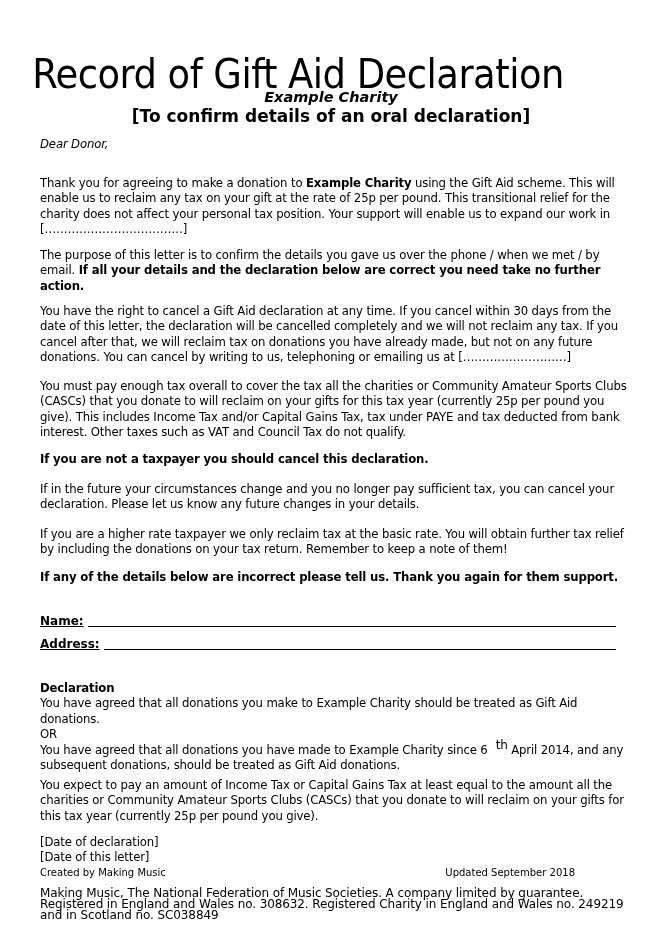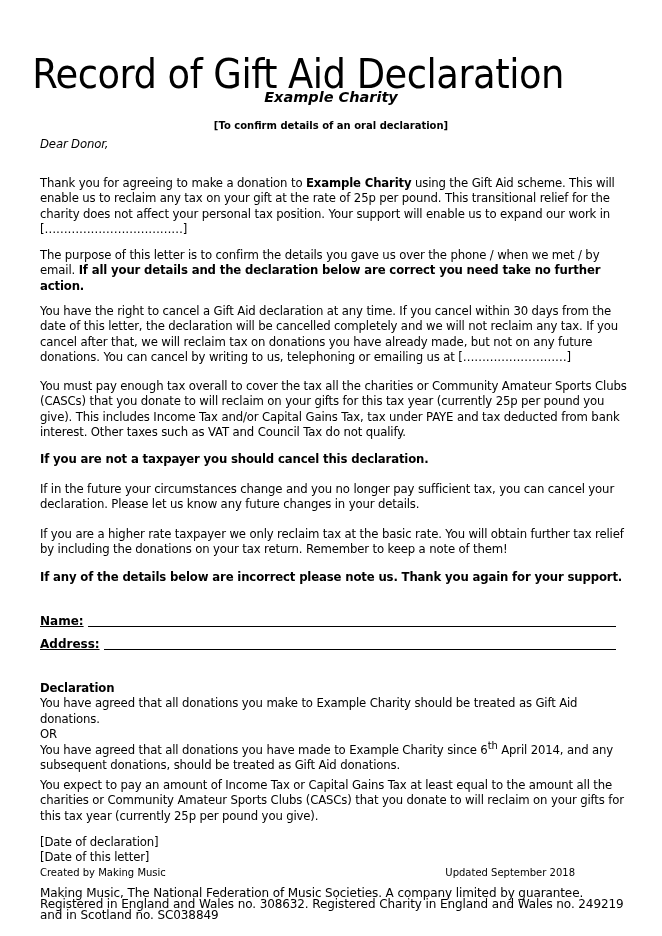--- a/index.html
+++ b/index.html
@@ -13,37 +13,37 @@
       text-align: center; font-size: 41px; line-height: 50px;
       font-family: "DejaVu Sans Condensed", "DejaVu Sans", sans-serif;
       font-stretch: condensed; letter-spacing: -0.5px; margin-top: 9px;
     }
     .subtitle {
       position: absolute; left: 0; width: 662px; top: 88px;
       text-align: center; font-size: 14.5px; font-weight: bold; font-style: italic; line-height: 19px;
     }
     .subtitle2 {
       position: absolute; left: 0; width: 662px; top: 106px;
-      text-align: center; font-size: 10px; font-weight: bold; line-height: 20px; margin-top: 10px;
+      text-align: center; font-size: 17px; font-weight: bold; line-height: 20px;
     }
     .body {
       position: absolute; left: 40px; width: 590px;
       font-size: 11.7px; line-height: 15.4px; letter-spacing: -0.15px;
     }
     .body p { margin: 0; }
     .b { font-weight: bold; }
     .field-line {
       position: absolute; left: 40px; width: 576px; font-size: 12px; line-height: 16px;
       display: flex; align-items: flex-end; text-decoration: underline;
     }
     .field-label { font-weight: bold; white-space: nowrap; margin-right: 4px; }
     .underline { flex: 1; border-bottom: 1.3px solid #000; height: 12px; margin-bottom: 2px; }
     .postcode-text { white-space: nowrap; margin: 0 2px 0 6px; }
     .underline.thin { border-bottom: 1px solid #333; }
-    sup { font-size: 10px; vertical-align: 5px; line-height: 0; }
+    sup { font-size: 12px; vertical-align: 5px; line-height: 0; margin-left: 8px; }
     .footer-row {
       position: absolute; left: 40px; width: 535px; top: 866px;
       font-size: 10px; line-height: 14px; display: flex; justify-content: space-between; text-align: right;
     }
     .footer-legal {
       position: absolute; left: 40px; width: 590px; top: 888px;
       font-size: 12px; line-height: 11px; letter-spacing: -0.1px;
     }
   </style>
 </head>
@@ -81,21 +81,21 @@
 
   <div class="body" style="top:482px;">
     <p>If in the future your circumstances change and you no longer pay sufficient tax, you can cancel your declaration. Please let us know any future changes in your details.</p>
   </div>
 
   <div class="body" style="top:527px;">
     <p>If you are a higher rate taxpayer we only reclaim tax at the basic rate. You will obtain further tax relief by including the donations on your tax return. Remember to keep a note of them!</p>
   </div>
 
   <div class="body b" style="top:570px;">
-    <p>If any of the details below are incorrect please note us. Thank you again for your support.</p>
+    <p>If any of the details below are incorrect please tell us. Thank you again for them support.</p>
   </div>
 
   <div class="field-line" style="top:613px;">
     <span class="field-label">Name:</span>
     <span class="underline"></span>
   </div>
 
   <div class="field-line" style="top:636px;">
     <span class="field-label">Address:</span>
     <span class="underline"></span>

